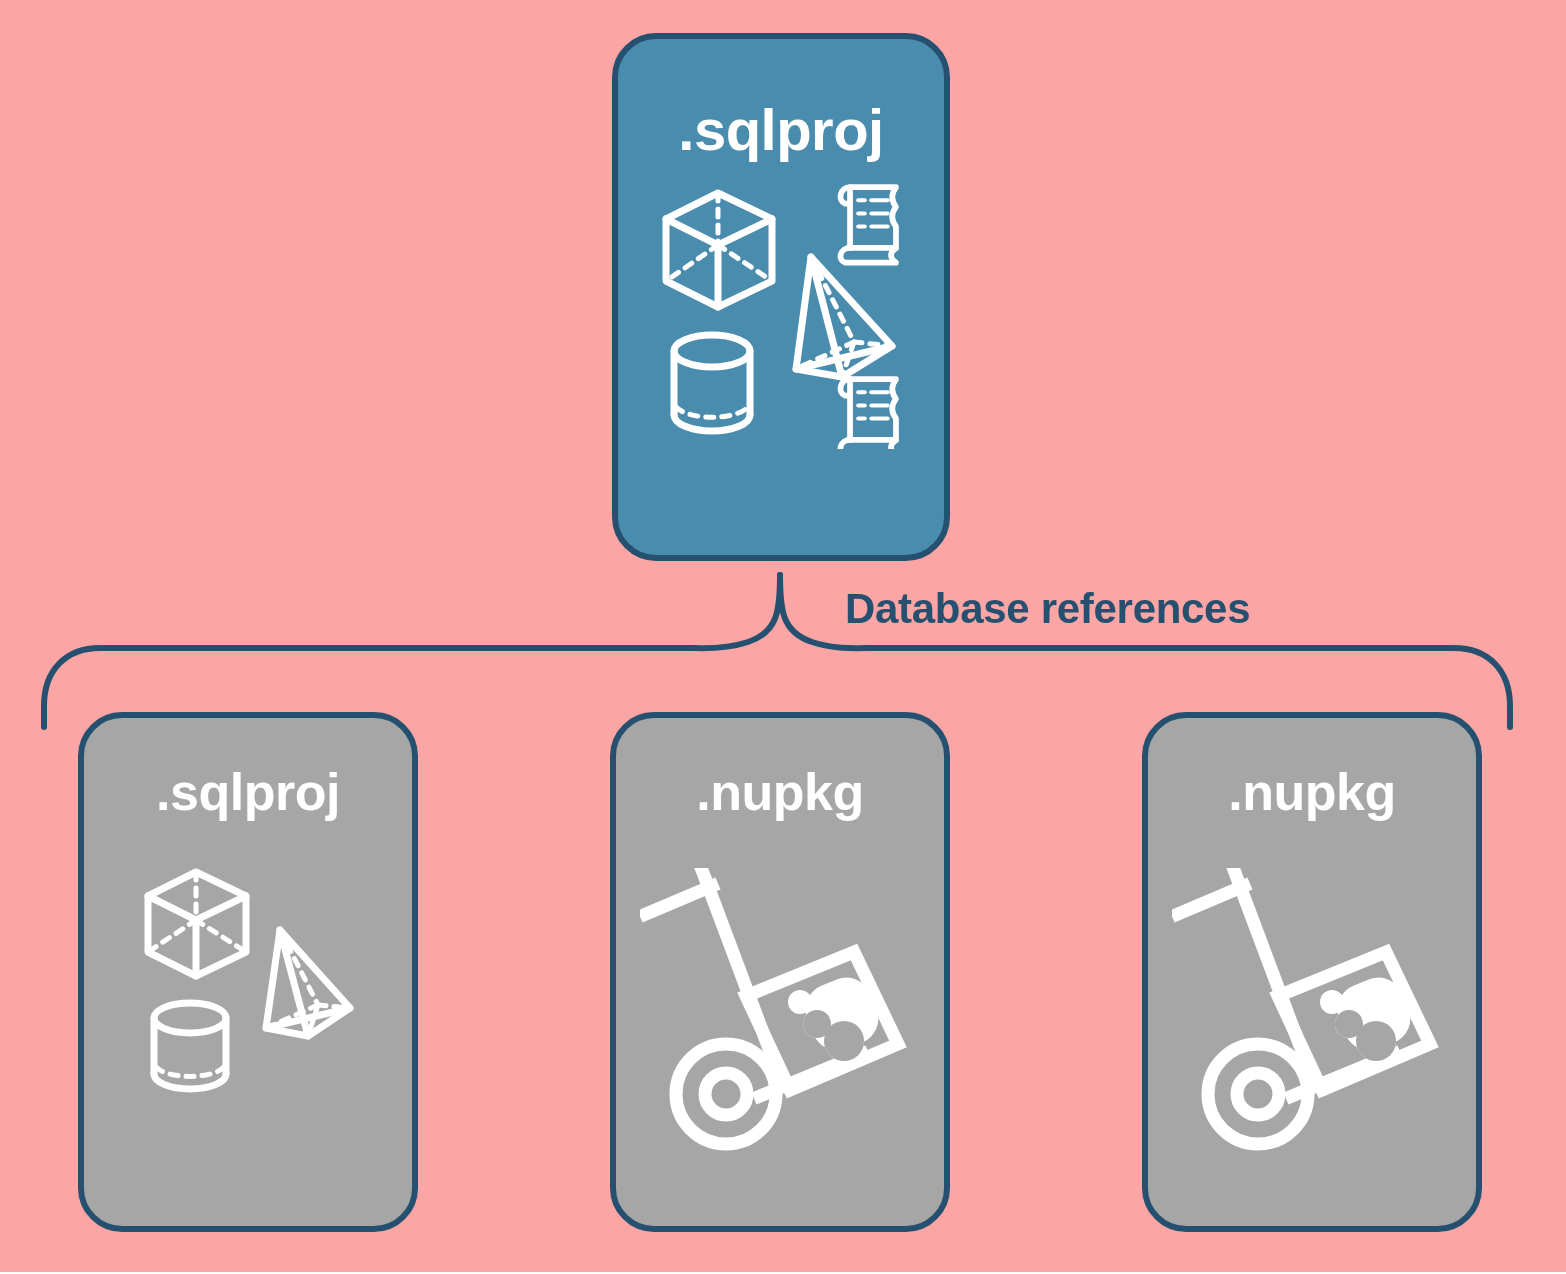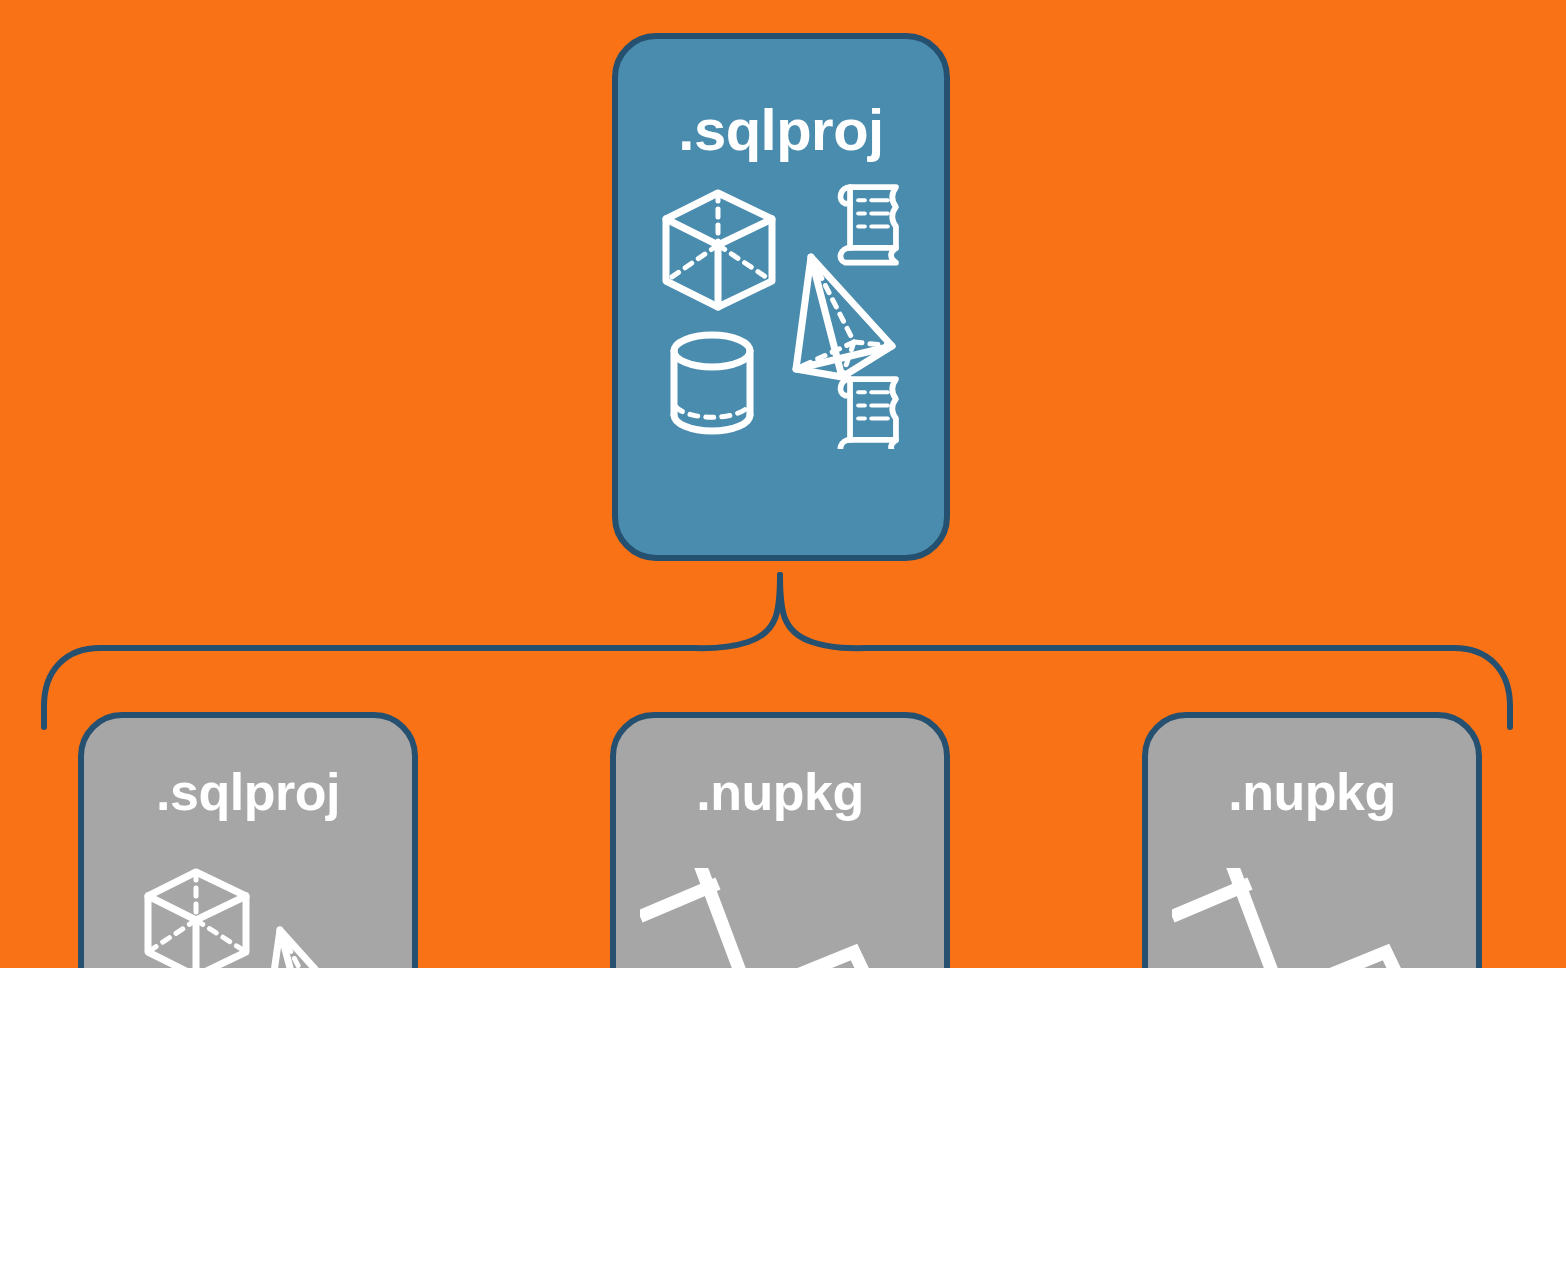--- a/index.html
+++ b/index.html
@@ -6,22 +6,22 @@
     margin: 0;
     padding: 0;
     background: #ffffff;
   }
   body {
     font-family: "Liberation Sans", sans-serif;
   }
   #stage {
     position: relative;
     width: 1566px;
-    height: 968px;
-    background: #f97316;
+    height: 1272px;
+    background: #fca5a5;
     overflow: hidden;
   }
 
   
   .card {
     position: absolute;
     box-sizing: border-box;
     border-radius: 44px;
     border: 6px solid #26506F;
     display: block;
@@ -151,20 +151,21 @@
 
       <path d="M780 575 C780 610 778 632 748 642 C724 650 700 648 690 648"></path>
       <path d="M780 575 C780 610 782 632 812 642 C836 650 860 648 872 648"></path>
 
       <path d="M690 648 L100 648 C66 648 44 670 44 706 L44 727"></path>
 
       <path d="M872 648 L1454 648 C1488 648 1510 670 1510 706 L1510 727"></path>
     </g>
   </svg>
 
+  <div id="brace-label">Database references</div>
 
   <div class="card gray" style="left:78px; top:712px; width:340px; height:520px;">
 
     <div class="card-title" style="top:48px; font-size:52px;">.sqlproj</div>
 
     <div class="card-icons" style="top:142px;">
       <svg width="220" height="240" viewBox="0 0 220 240" fill="none">
         <g stroke="#ffffff" stroke-width="7" fill="none" stroke-linejoin="round" stroke-linecap="round">
 
           <g>

